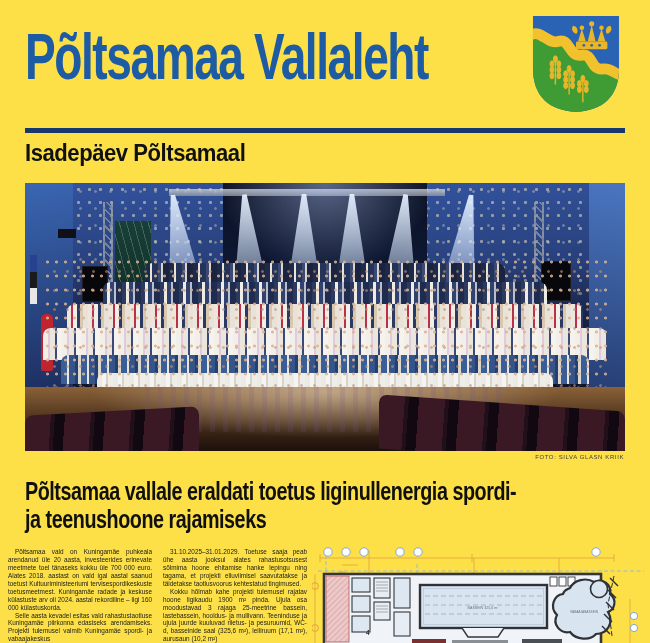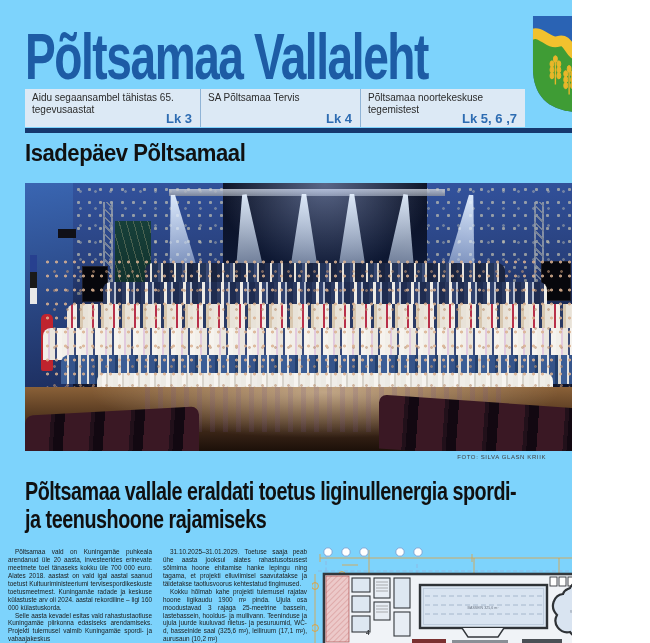--- a/index.html
+++ b/index.html
@@ -1,18 +1,18 @@
 <!DOCTYPE html>
 <html><head>
 <meta charset="utf-8">
 <style>
   * { margin:0; padding:0; box-sizing:border-box; }
   html,body { background:#fff; }
   body { font-family:"Liberation Sans", sans-serif; }
-  #page { position:relative; width:572px; height:643px; background:#7dd3fc; overflow:hidden; }
+  #page { position:relative; width:650px; height:643px; background:#fde047; overflow:hidden; }
 
   
   .title {
     position:absolute; left:25px; top:20px; white-space:nowrap;
     font-size:64px; font-weight:bold; color:#1d5ca5; letter-spacing:-2px;
     transform:scaleX(.72); transform-origin:0 0;
   }
   .arms { position:absolute; left:528px; top:12px; width:96px; height:102px; }
   .issue-date {
     position:absolute; left:520px; top:105px; width:112px; text-align:center;
@@ -185,34 +185,20 @@
             <ellipse cx="1.5" cy="7" rx="2" ry="3.2"></ellipse>
             <ellipse cx="8.5" cy="7" rx="2" ry="3.2"></ellipse>
           <ellipse cx="1.5" cy="13" rx="2" ry="3.2"></ellipse>
             <ellipse cx="8.5" cy="13" rx="2" ry="3.2"></ellipse>
         </g>
       </g>
     </g>
   </svg>
 
 
-  <div class="teaser-bar">
-    <div class="teaser t1">
-      <span>Aidu segaansambel tähistas 65. tegevusaastat</span>
-      <span class="lk">Lk 3</span>
-    </div>
-    <div class="teaser t2">
-      <span>SA Põltsamaa Tervis</span>
-      <span class="lk">Lk 4</span>
-    </div>
-    <div class="teaser t3">
-      <span>Põltsamaa noortekeskuse tegemistest</span>
-      <span class="lk">Lk 5, 6 ,7</span>
-    </div>
-  </div>
   <div class="navy-rule"></div>
 
   <div class="h1">Isadepäev Põltsamaal</div>
 
   <div class="photo">
     <div class="wall-plain-l"></div>
     <div class="wall-plain-r"></div>
     <div class="wall left"></div>
     <div class="wall right"></div>
     <div class="stage-back"></div>

